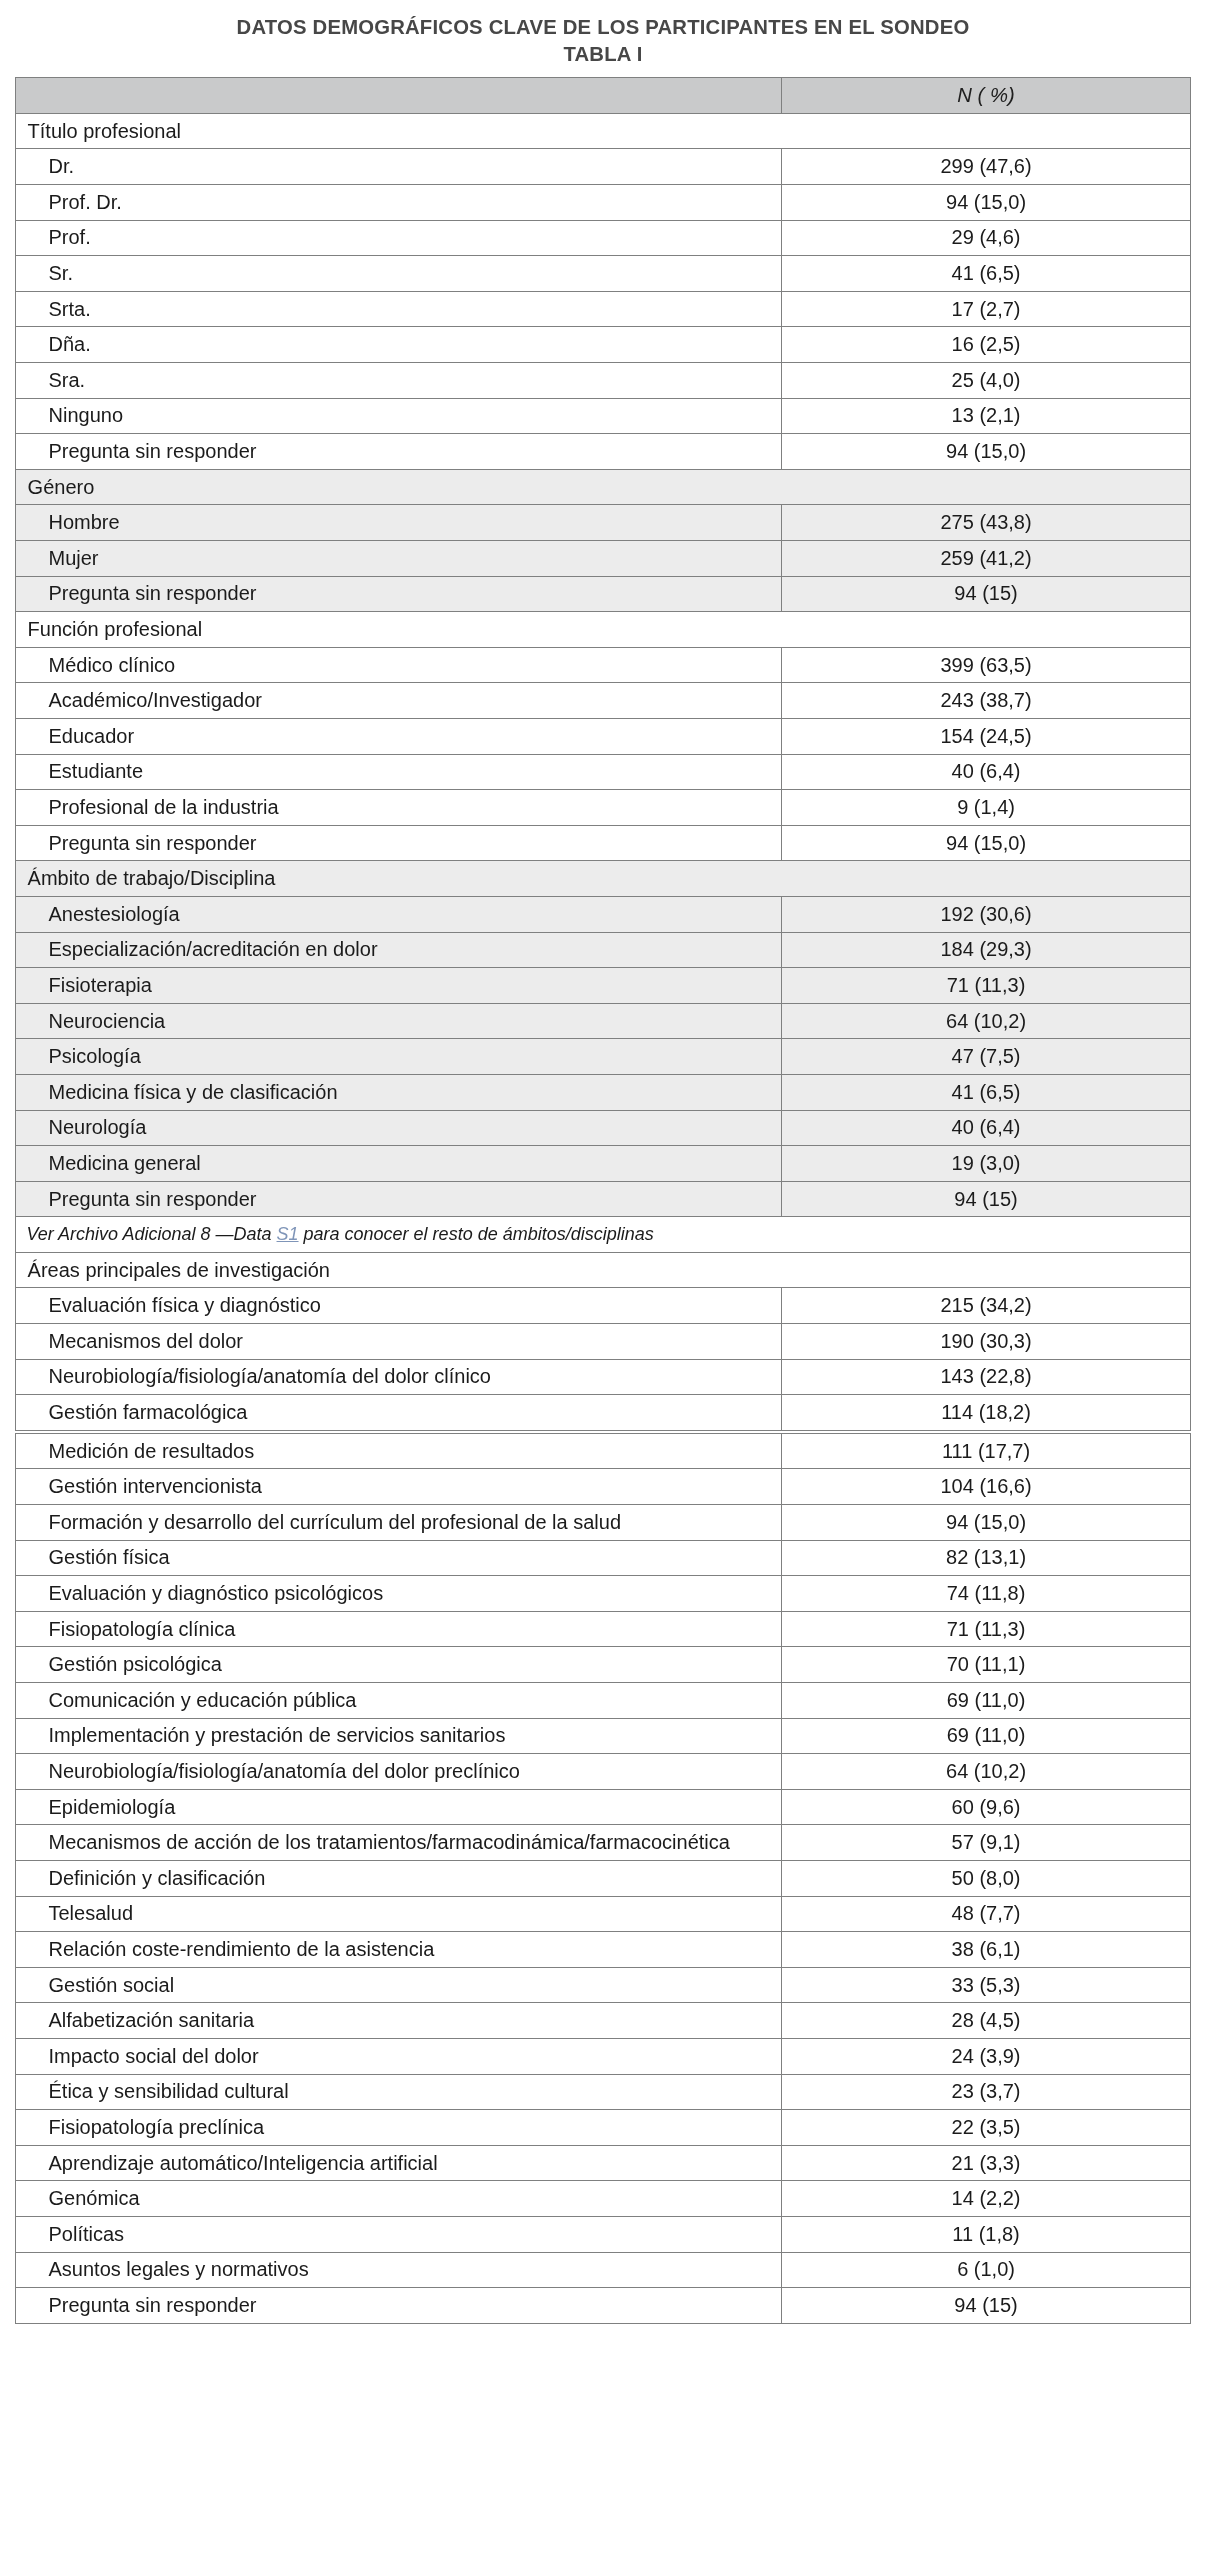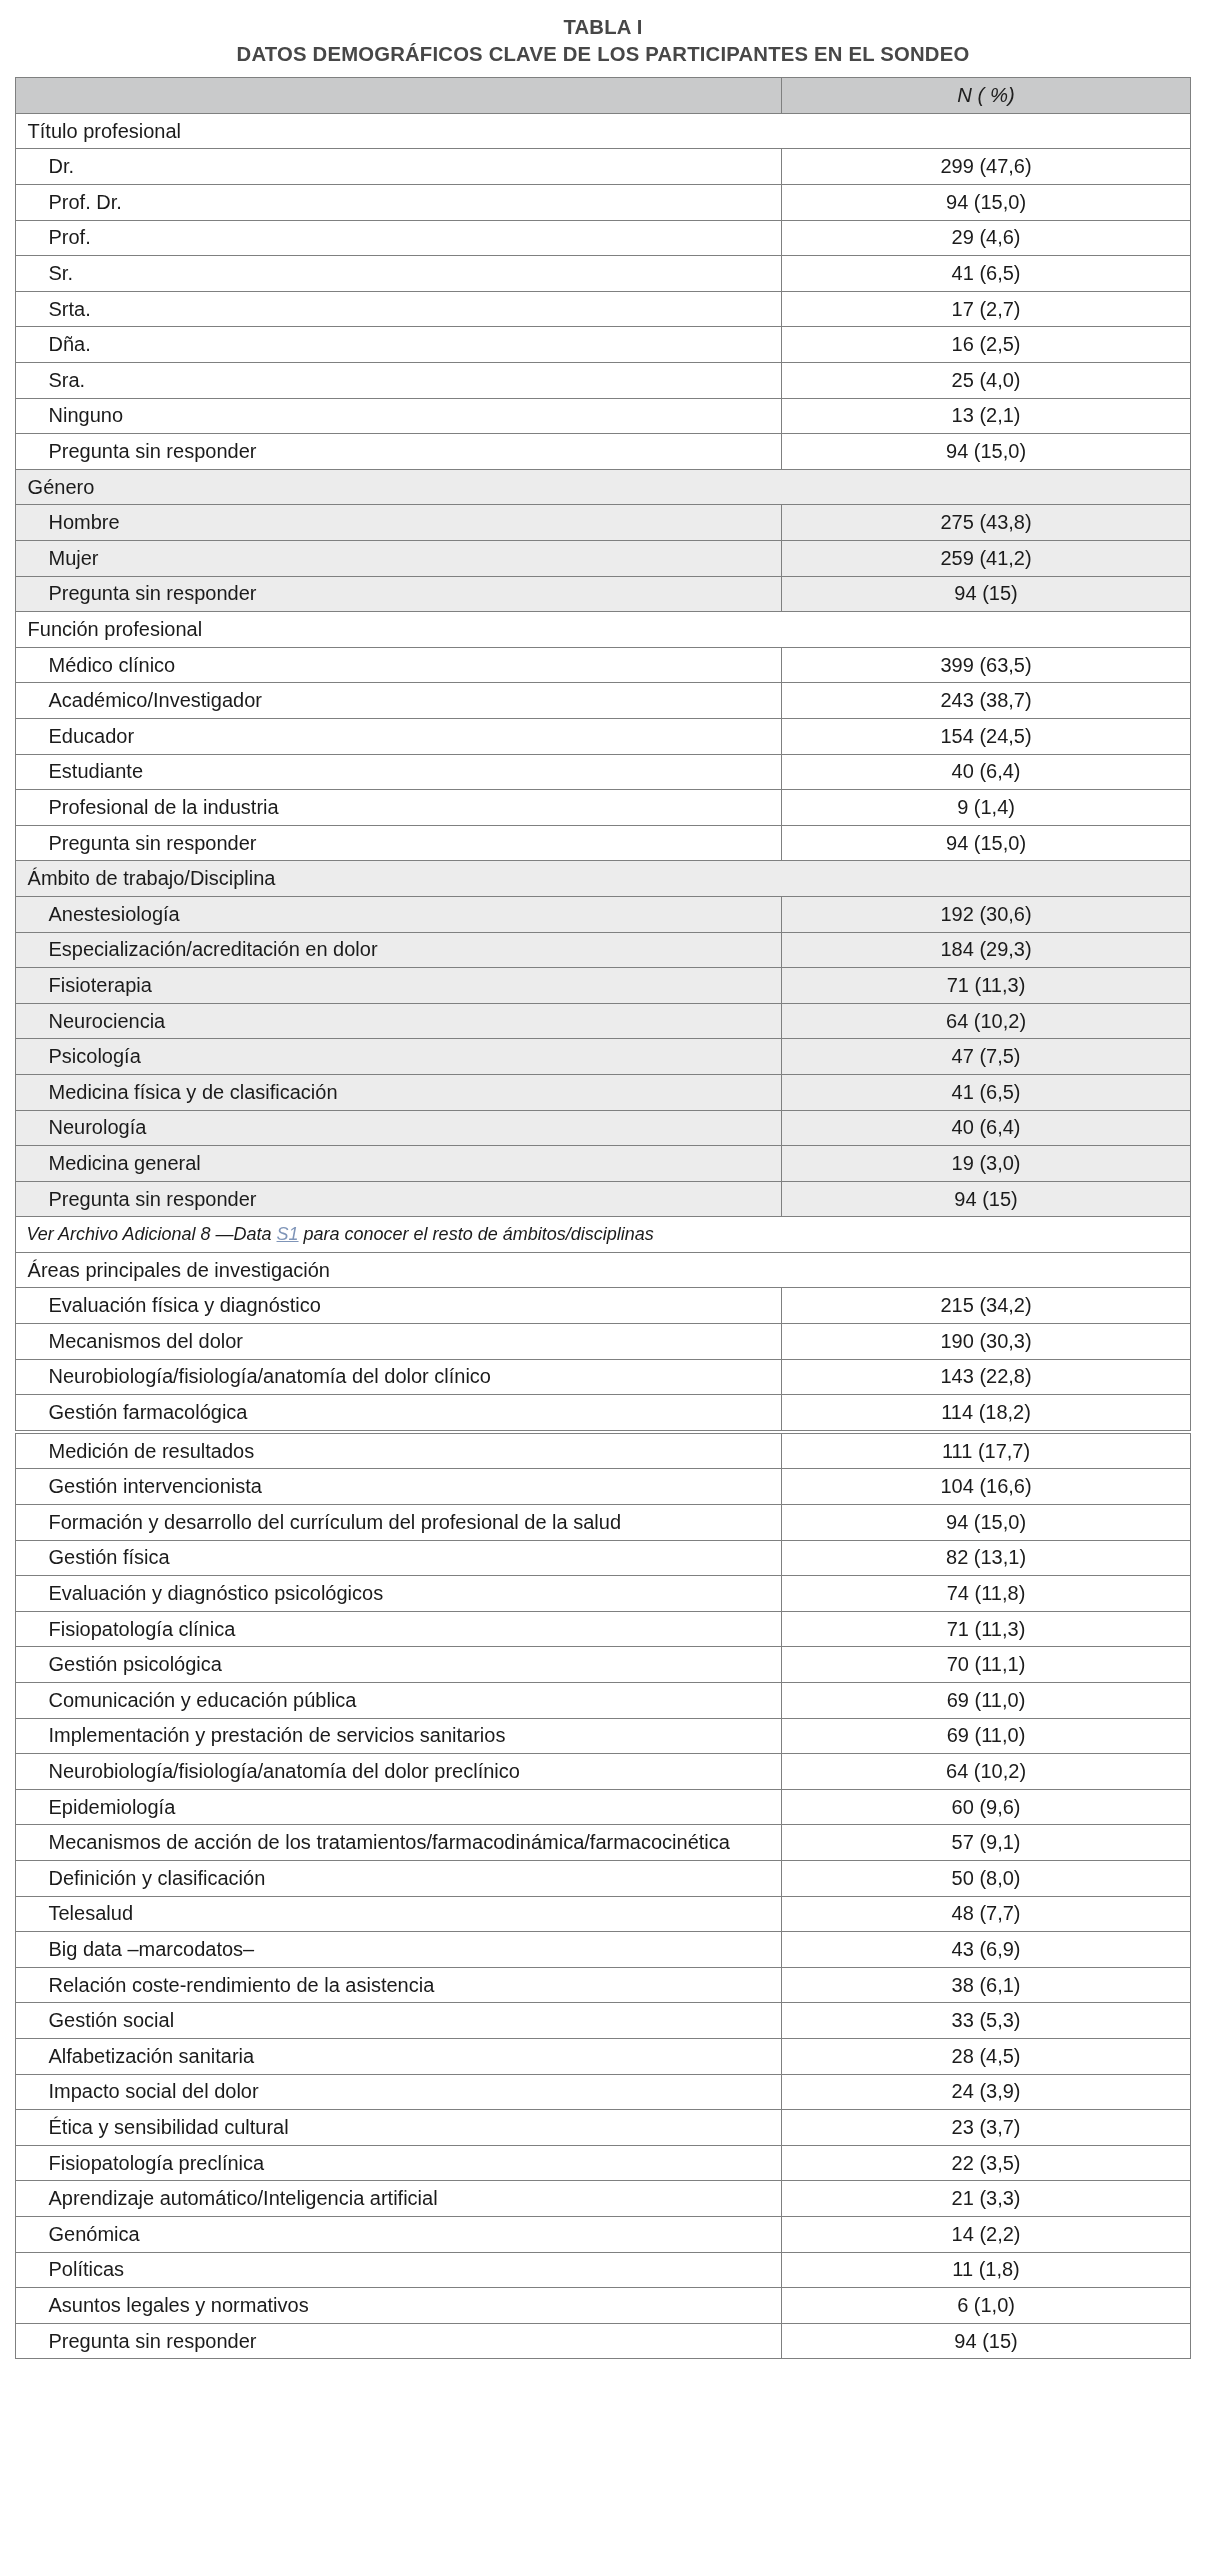--- a/index.html
+++ b/index.html
@@ -66,22 +66,22 @@
     color:var(--link);
     text-decoration:underline;
     cursor:pointer;
   }
 </style>
 </head>
 <body>
 
 <div class="page">
   <div class="caption">
+    <div>DATOS DEMOGRÁFICOS CLAVE DE LOS PARTICIPANTES EN EL SONDEO</div>
     <div>TABLA I</div>
-    <div>DATOS DEMOGRÁFICOS CLAVE DE LOS PARTICIPANTES EN EL SONDEO</div>
   </div>
 
   <table class="demo-table">
     <thead>
       <tr>
         <th class="label-col"></th>
         <th class="value-col">N ( %)</th>
       </tr>
     </thead>
     <tbody id="table-body">
@@ -277,24 +277,20 @@
         </tr>
         <tr class="data-row">
           <td class="row-label">Definición y clasificación</td>
           <td class="row-value">50 (8,0)</td>
         </tr>
         <tr class="data-row">
           <td class="row-label">Telesalud</td>
           <td class="row-value">48 (7,7)</td>
         </tr>
         <tr class="data-row">
-          <td class="row-label">Big data –marcodatos–</td>
-          <td class="row-value">43 (6,9)</td>
-        </tr>
-        <tr class="data-row">
           <td class="row-label">Relación coste-rendimiento de la asistencia</td>
           <td class="row-value">38 (6,1)</td>
         </tr>
         <tr class="data-row">
           <td class="row-label">Gestión social</td>
           <td class="row-value">33 (5,3)</td>
         </tr>
         <tr class="data-row">
           <td class="row-label">Alfabetización sanitaria</td>
           <td class="row-value">28 (4,5)</td>

